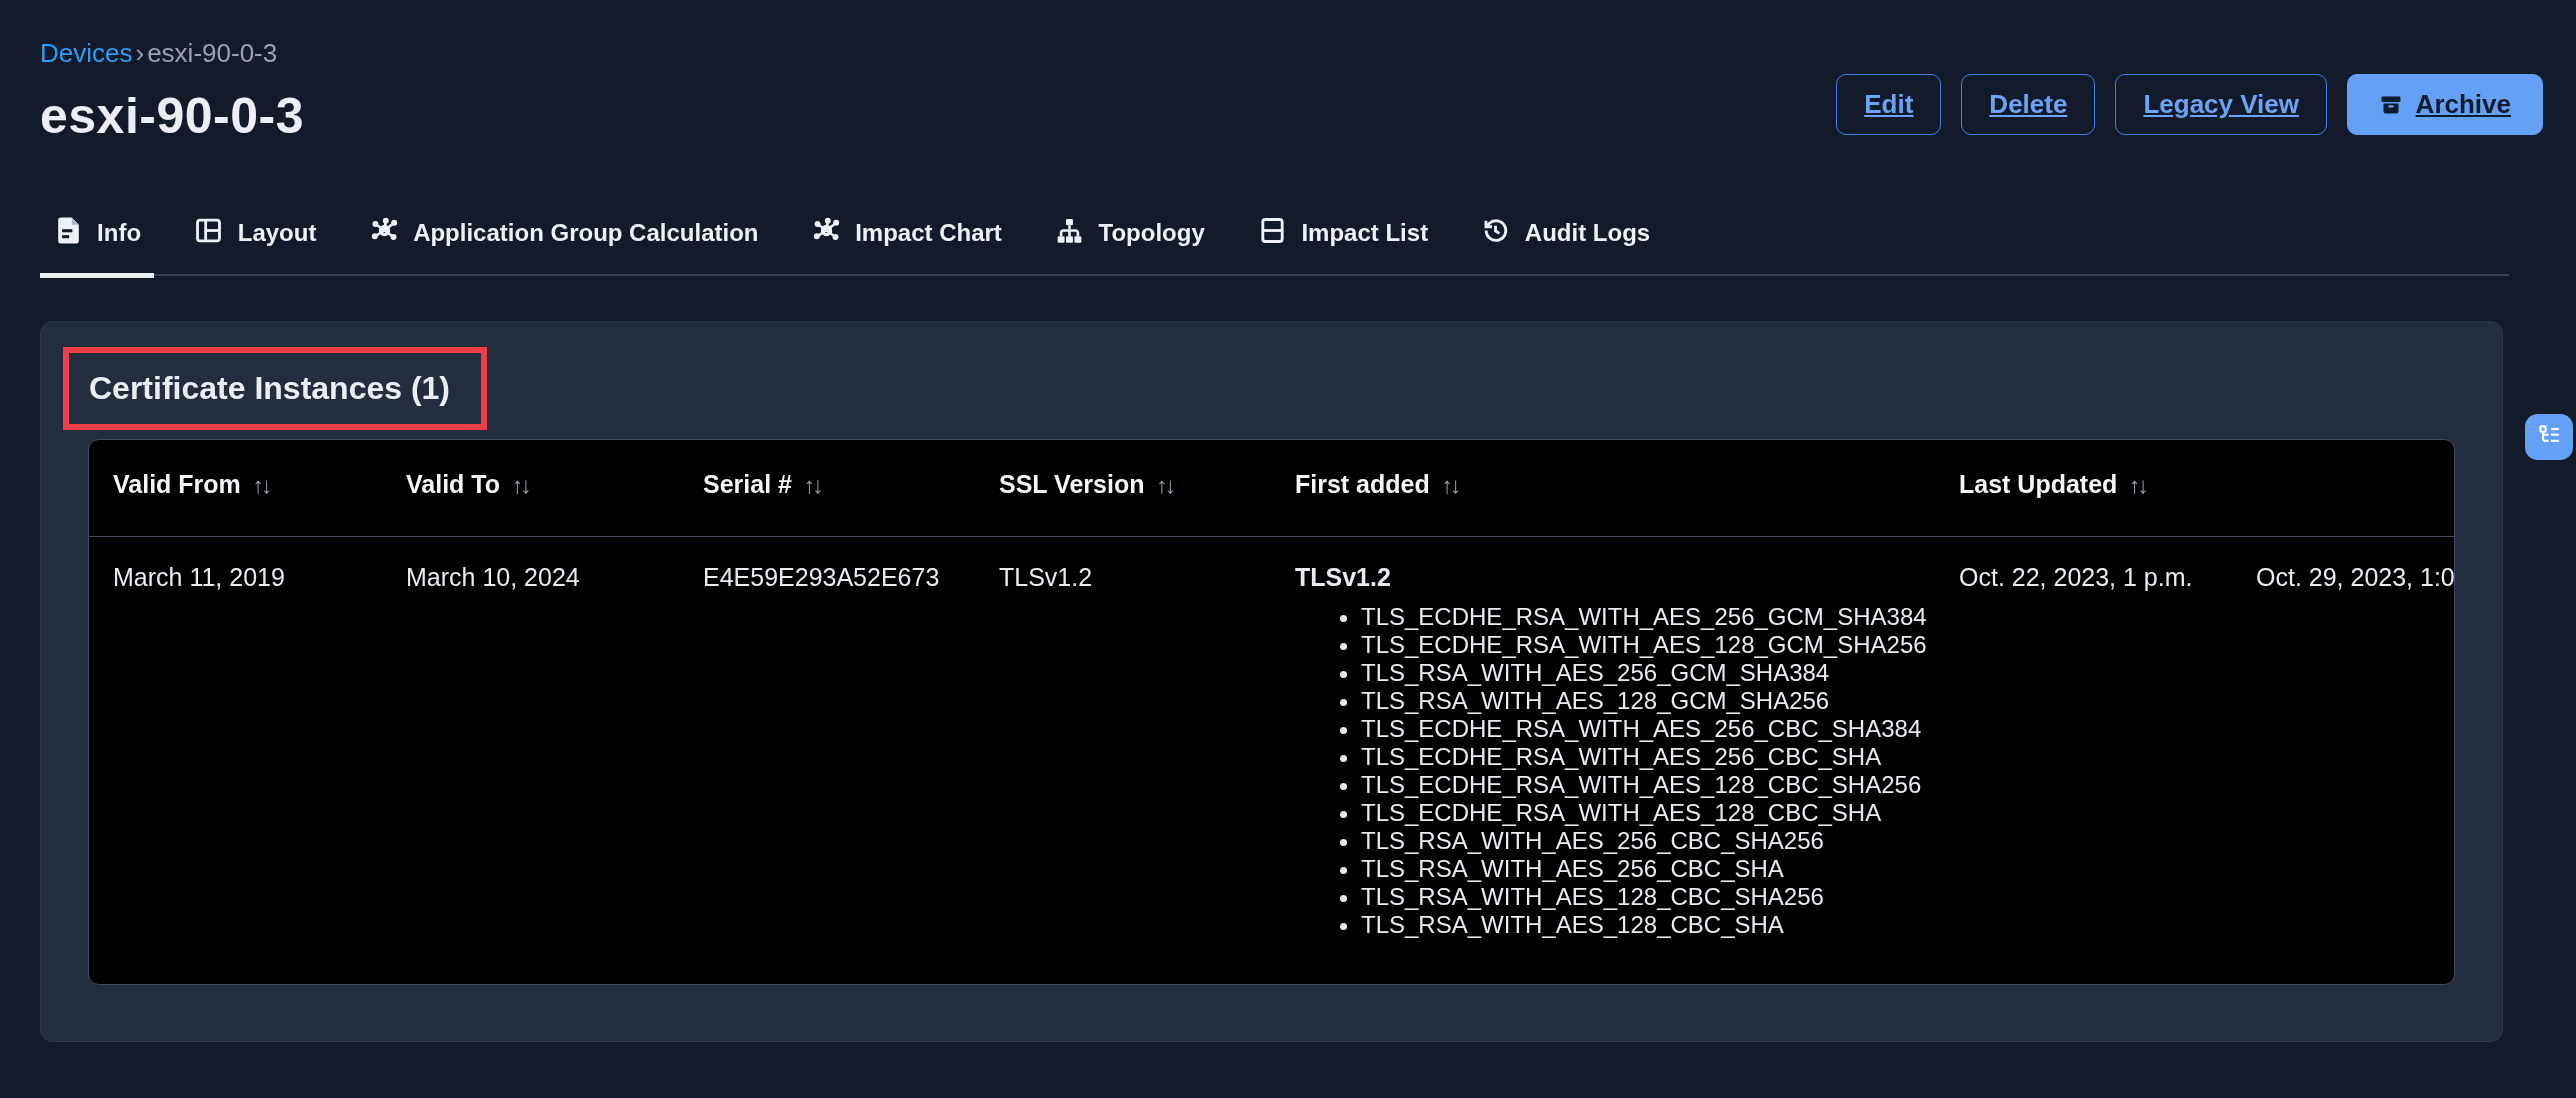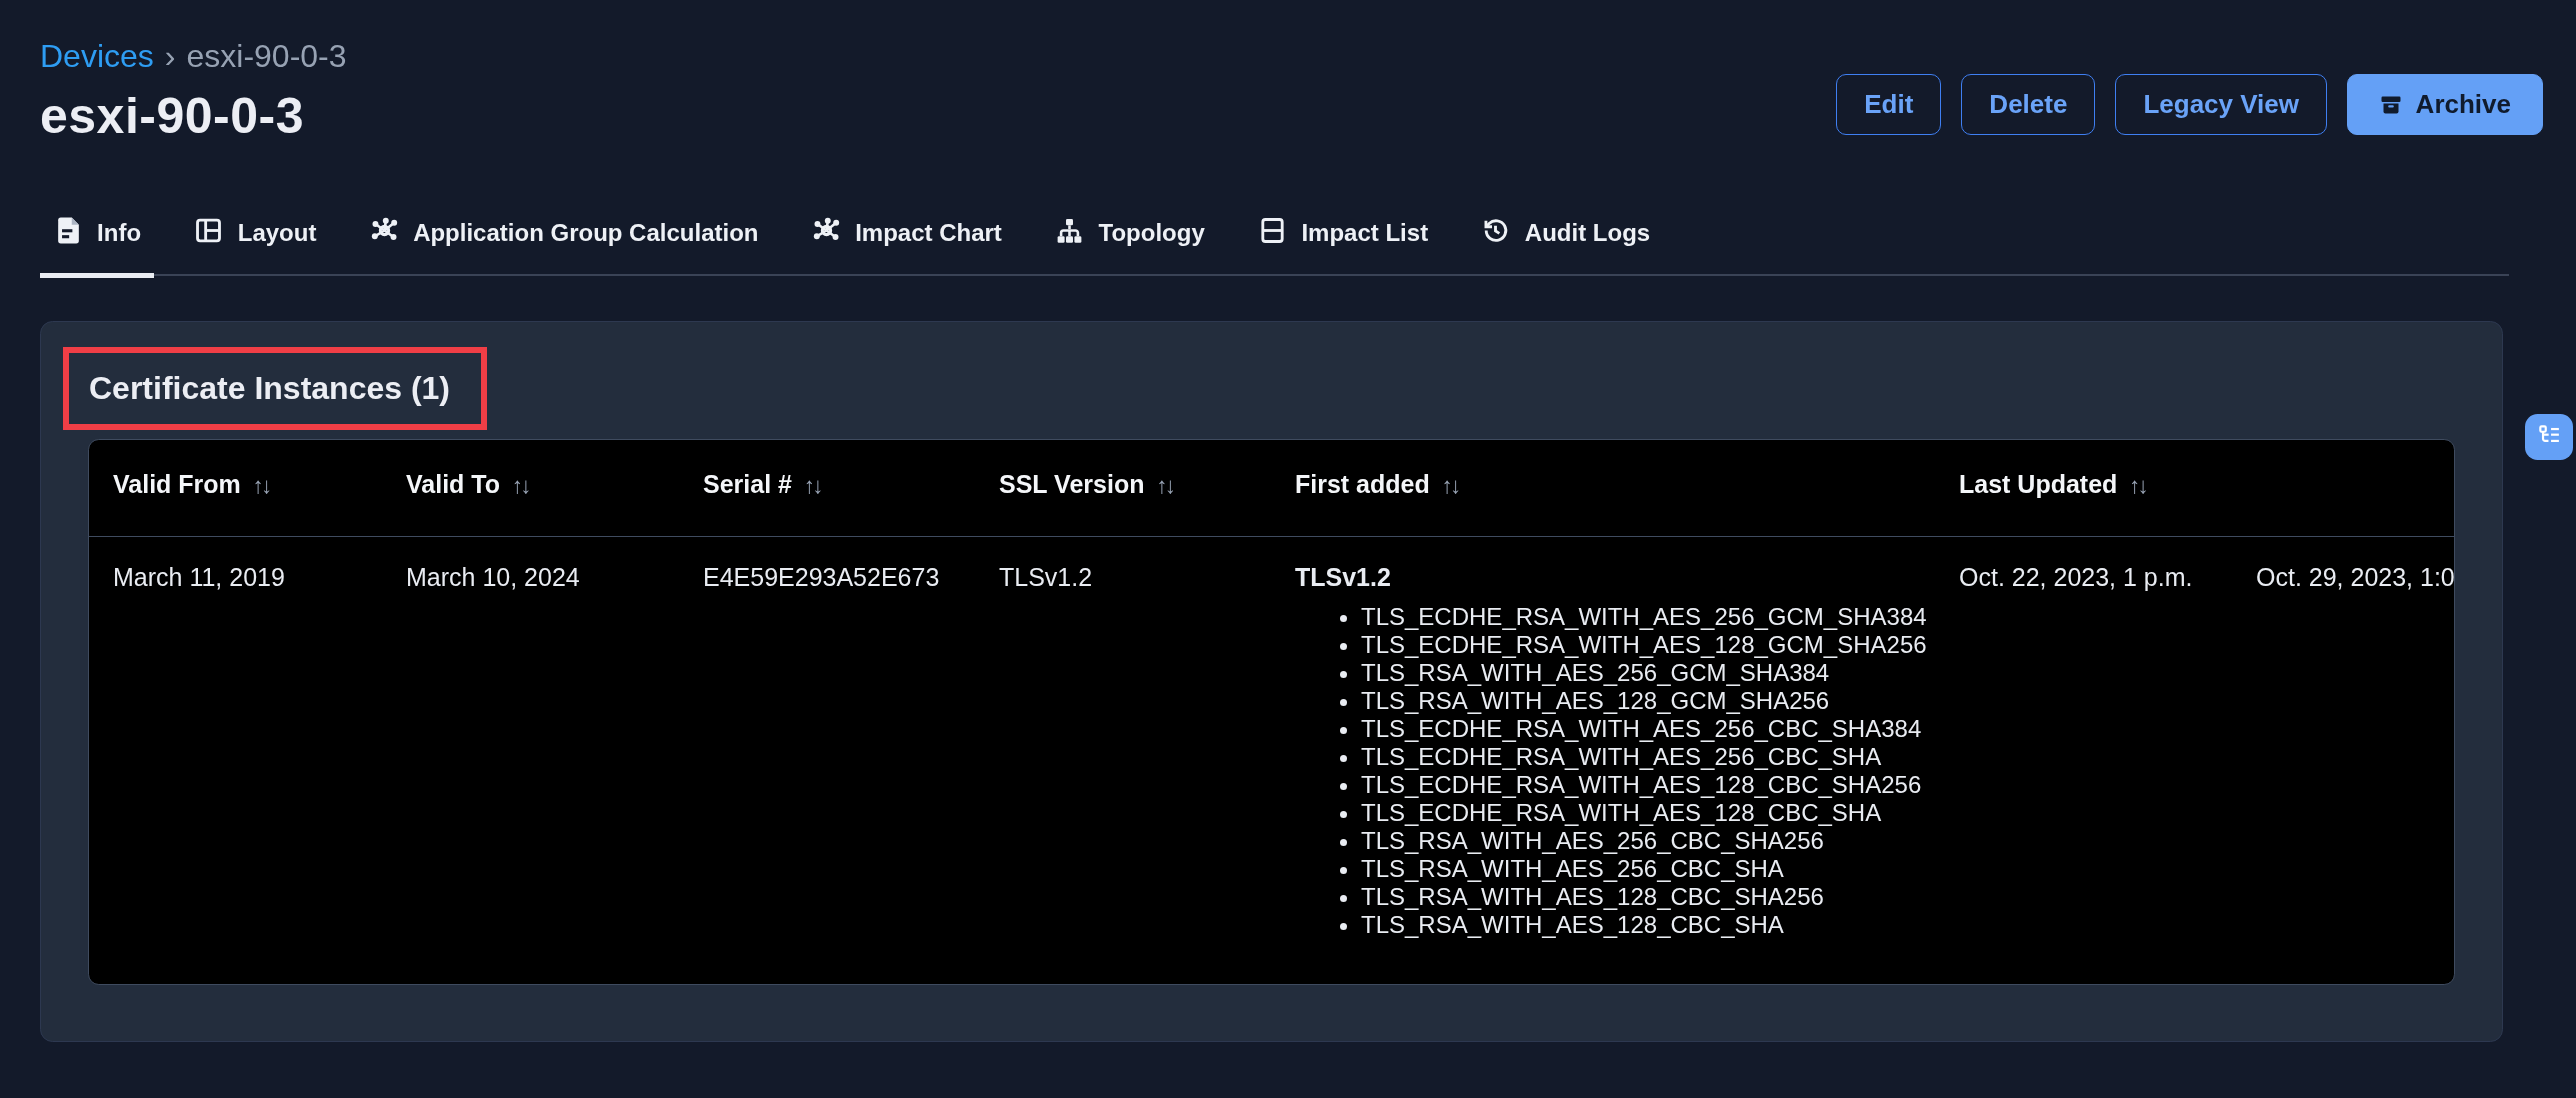--- a/index.html
+++ b/index.html
@@ -7,36 +7,36 @@
   body {
     position: relative;
     background: #131a2a;
     color: #e9ecf2;
     font-family: "Liberation Sans", "DejaVu Sans", sans-serif;
     overflow: hidden;
   }
   
   .breadcrumb {
     position:absolute; left:40px; top:38px;
-    font-size:32px; display:flex; gap:11px; align-items:center;
+    font-size:26px; display:flex; gap:3px; align-items:center;
   }
   .breadcrumb .link { color:#2e9df3; cursor:pointer; }
   .breadcrumb .sep, .breadcrumb .current { color:#97a2b3; }
   
   .page-title {
     position:absolute; left:40px; top:87px;
     font-size:50px; font-weight:800; letter-spacing:0.5px; color:#eceef4;
   }
   
   .actions { position:absolute; right:33px; top:74px; display:flex; gap:20px; }
   .btn {
     height:61px; border-radius:10px; border:1.8px solid #3f7ff2;
     background:transparent; color:#6aa3f8;
     font-family:inherit; font-size:26px; font-weight:700;
-    padding:0 27px; display:flex; align-items:center; gap:12.6px; cursor:pointer;
+    padding:0 27px; display:flex; align-items:center; gap:12.6px; cursor:pointer;text-decoration:underline;
   }
   .btn.primary { background:#64a0f6; border-color:#64a0f6; color:#101b2d; padding:0 31px; }
   .btn.primary svg { display:block; }
   
   .tabs {
     position:absolute; left:40px; top:204px; width:2469px;
     display:flex; gap:27px; border-bottom:2.7px solid #3a4356;
   }
   .tab {
     display:flex; align-items:center; gap:13.5px;

